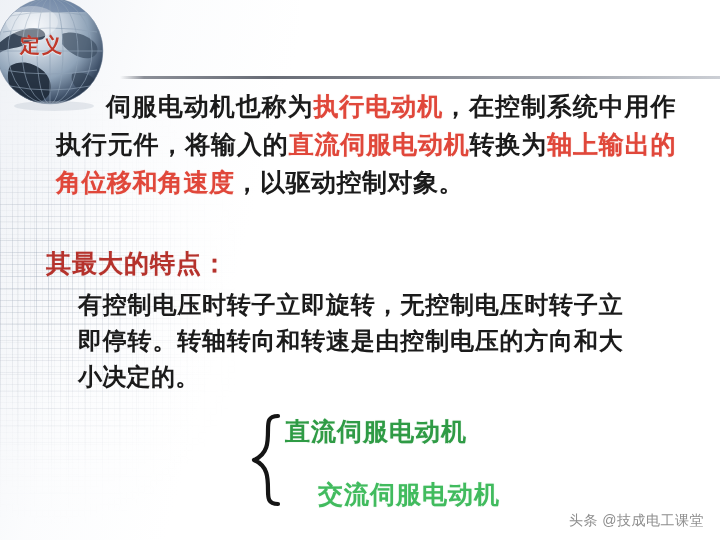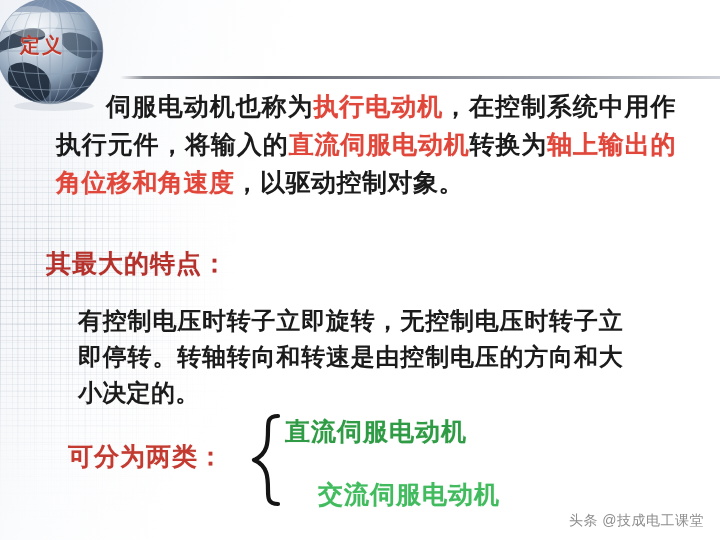--- a/index.html
+++ b/index.html
@@ -131,21 +131,20 @@
     left: 78px;
     top: 287px;
     width: 545px;
     font-size: 24px;
     line-height: 36px;
     font-weight: bold;
     color: #1b1b1b;
     letter-spacing: 0.3px;
     text-align: justify;
     text-justify: inter-character;
-    margin-top: 16px;
   }
 
   
   .class-label {
     position: absolute;
     left: 68px;
     top: 440px;
     font-size: 25px;
     font-weight: bold;
     color: #c33a30;
@@ -259,21 +258,20 @@
   </div>
 
   <div class="para-lead">
     <span>伺服电动机也称为</span><span class="hi">执行电动机</span><span>，在控制系统中用作执行元件，将输入的</span><span class="hi">直流伺服电动机</span><span>转换为</span><span class="hi">轴上输出的角位移和角速度</span><span>，以驱动控制对象。</span>
   </div>
 
   <div class="sec-heading">其最大的特点：</div>
 
   <div class="para-body">有控制电压时转子立即旋转，无控制电压时转子立即停转。转轴转向和转速是由控制电压的方向和大小决定的。</div>
 
-  <div class="class-label">可分为两类：</div>
 
   <div class="brace">
     <svg width="36" height="96" viewBox="0 0 36 96">
       <path d="M30,4 C20,4 20,10 20,18 C20,30 20,42 6,48 C20,54 20,66 20,78 C20,86 20,92 30,92" fill="none" stroke="#151515" stroke-width="4.2" stroke-linecap="round" stroke-linejoin="round"></path>
     </svg>
   </div>
 
   <div class="class-item dc">直流伺服电动机</div>
   <div class="class-item ac">交流伺服电动机</div>
 

